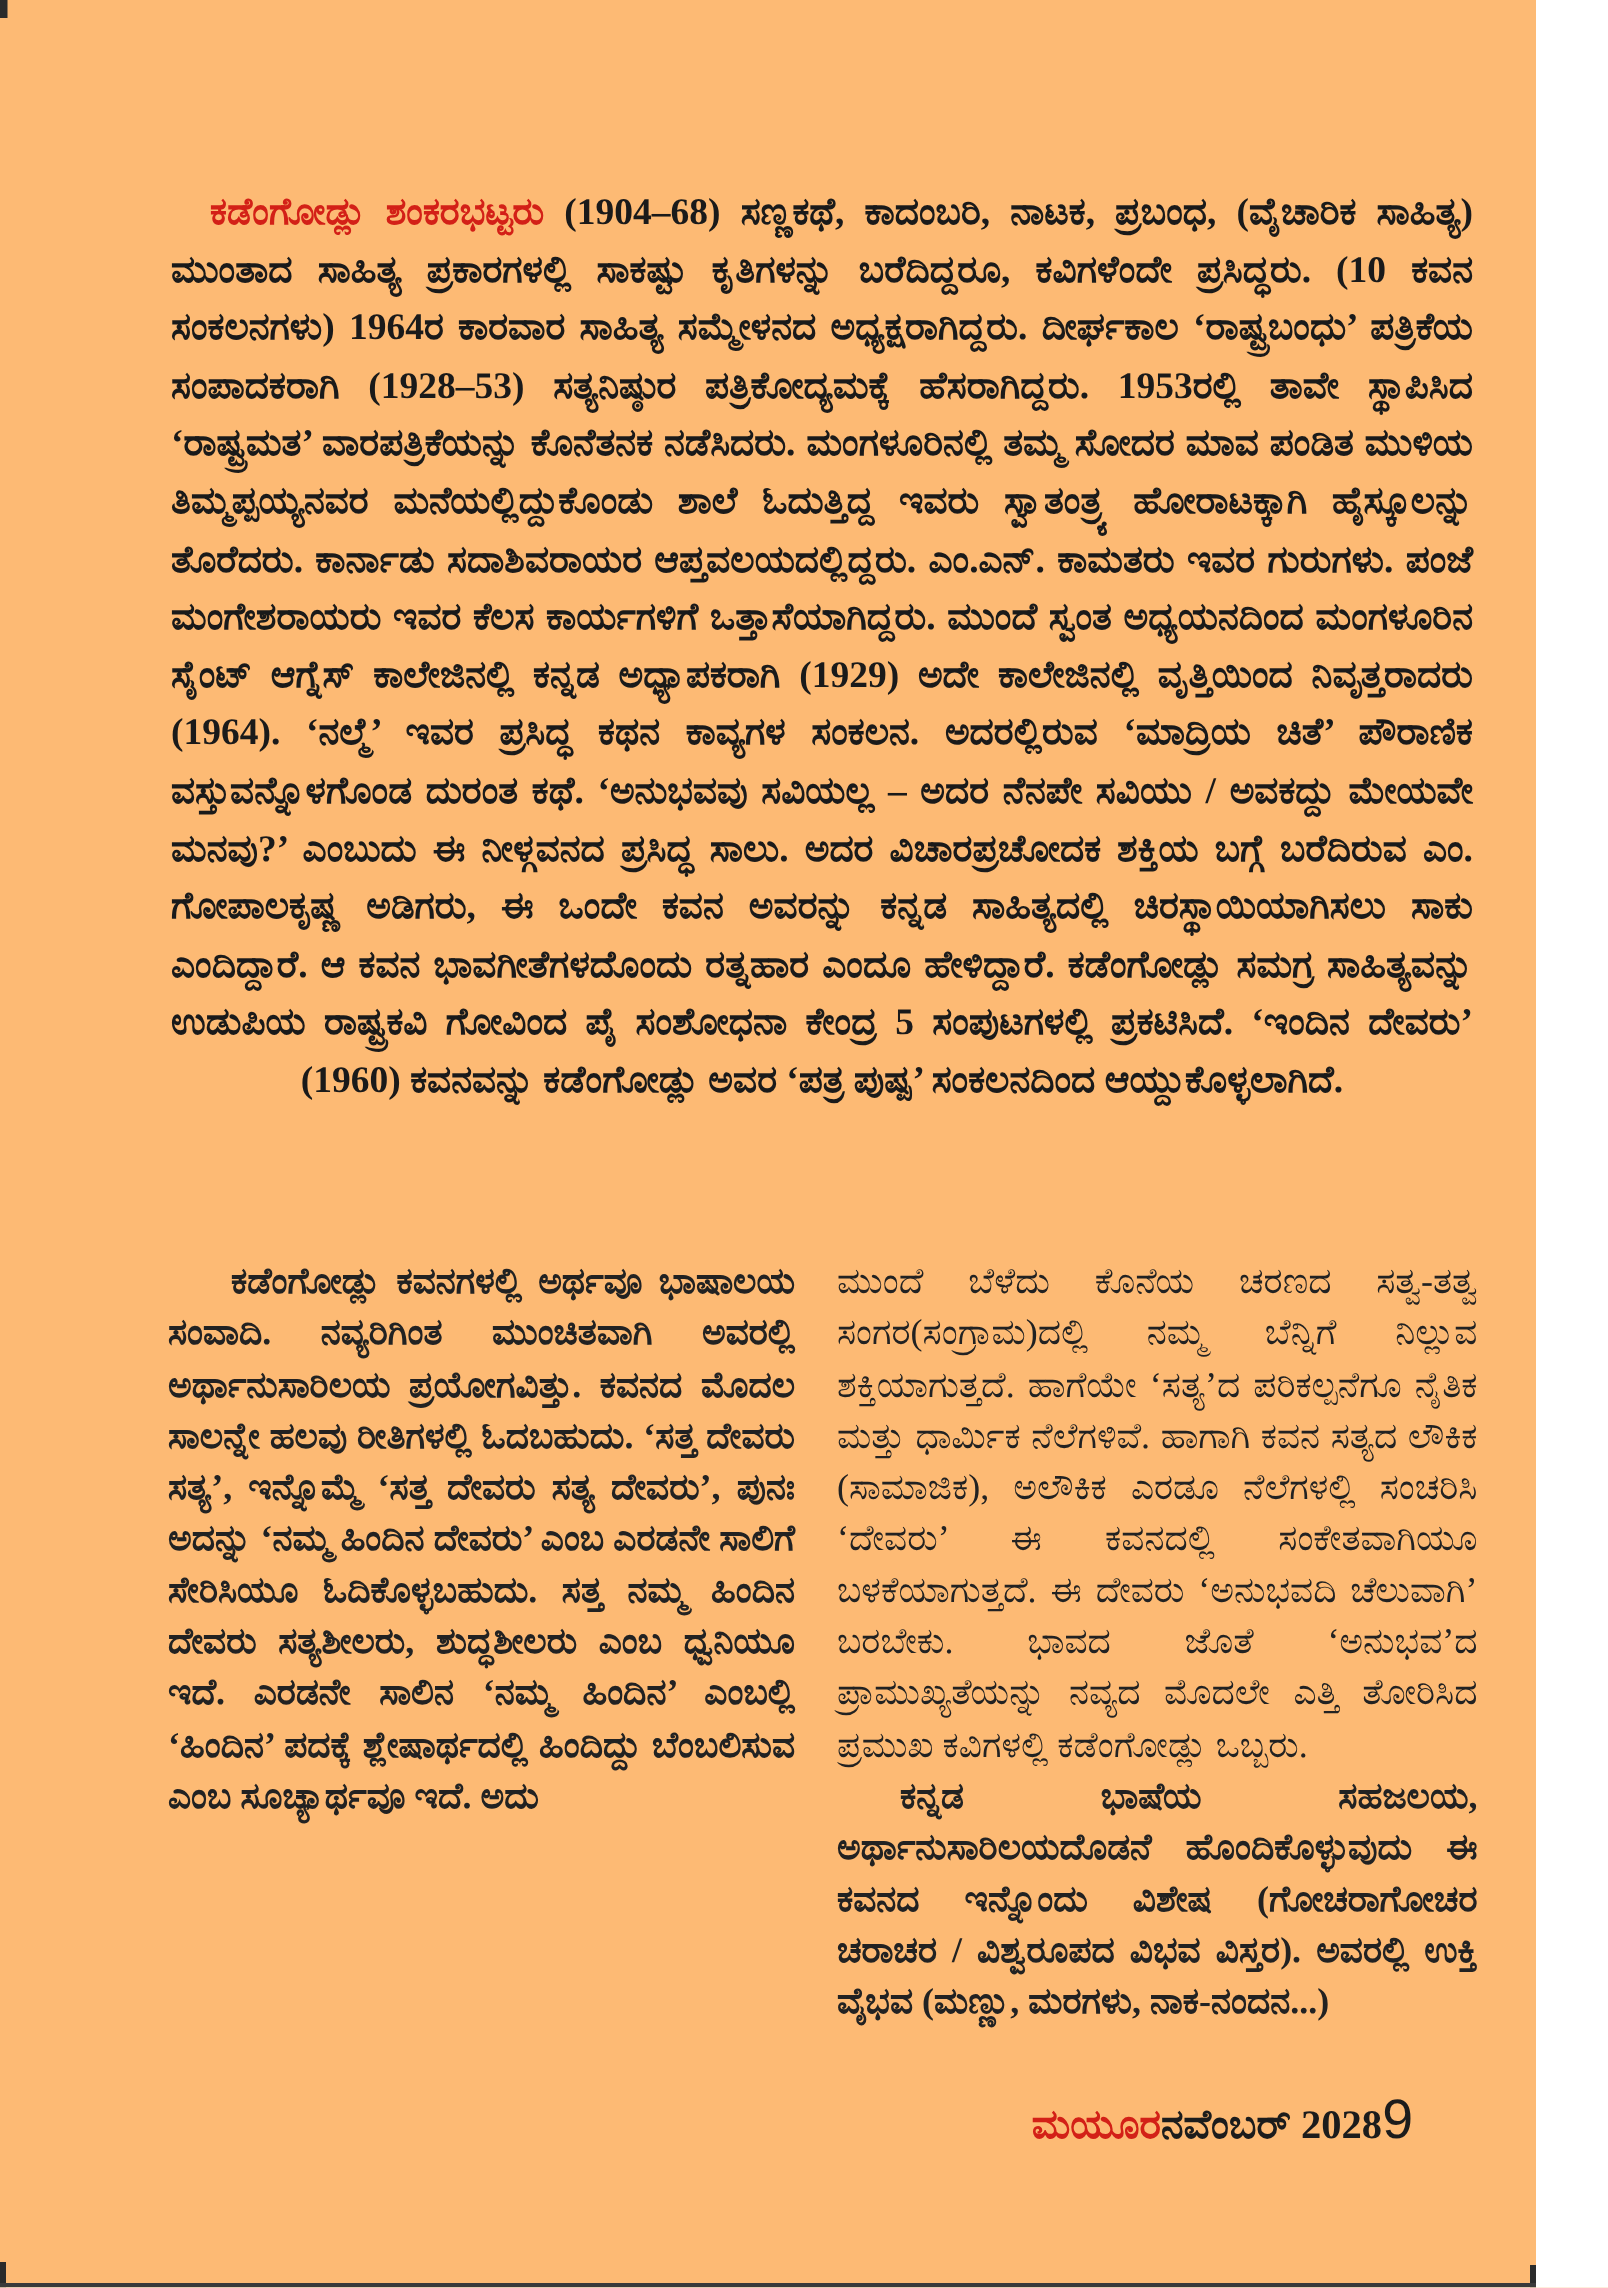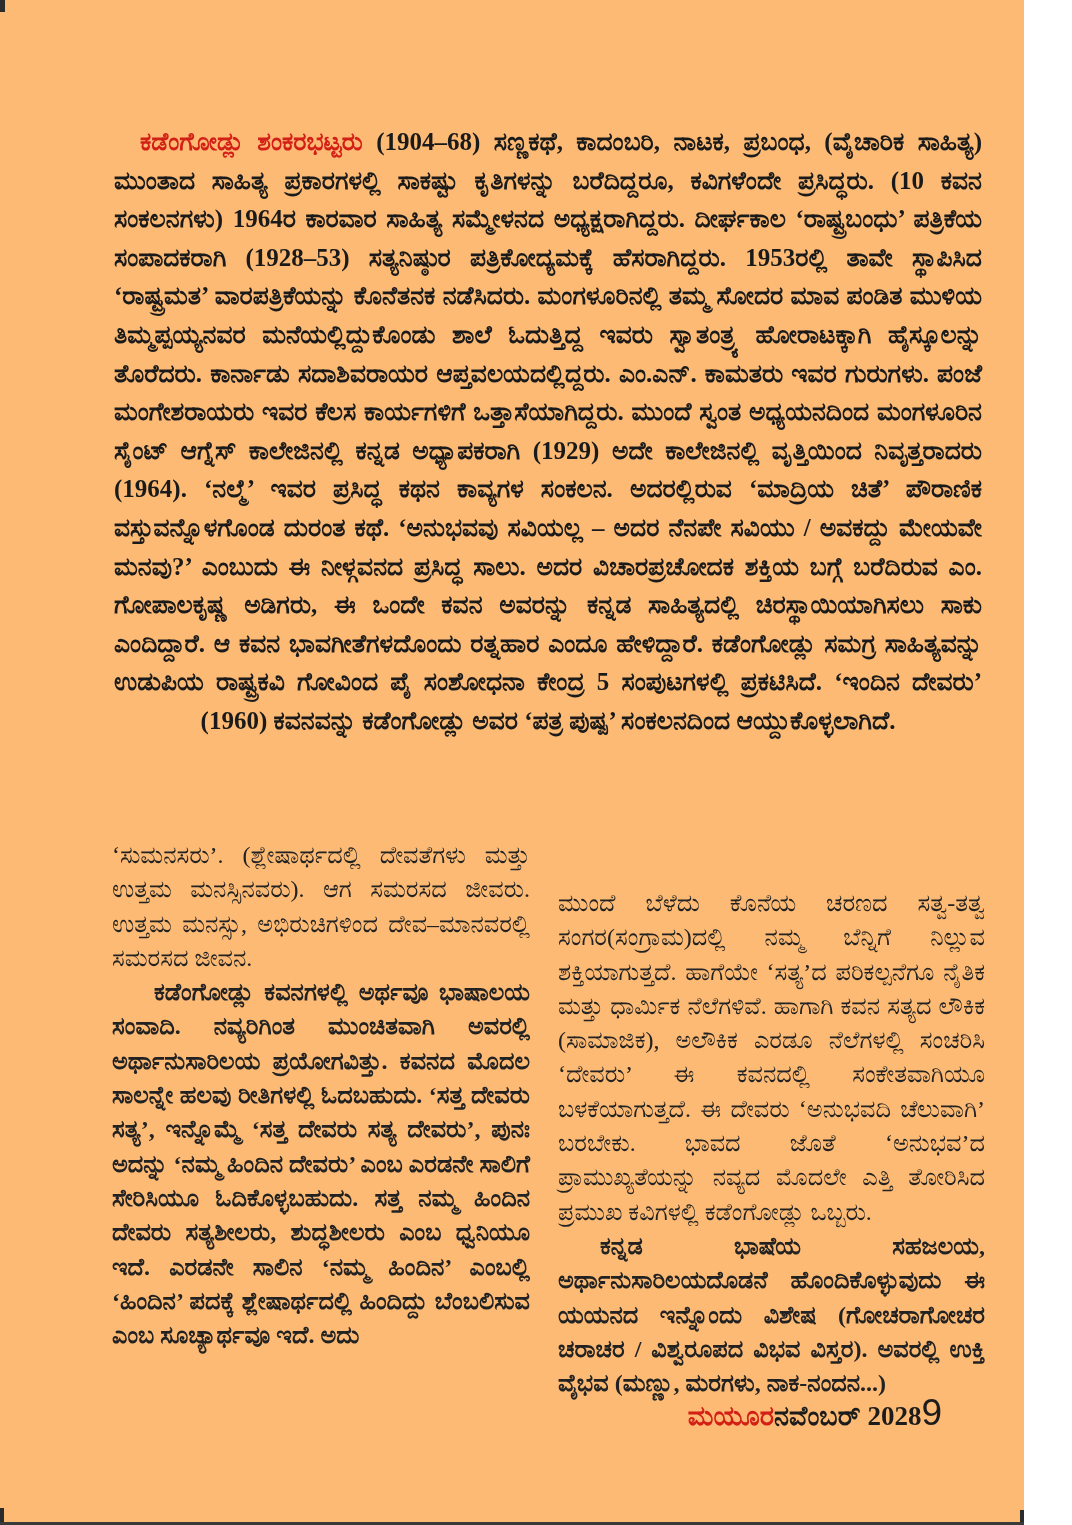--- a/index.html
+++ b/index.html
@@ -43,21 +43,21 @@
     display: flex;
     gap: 28px;
   }
   .col {
     font-size: 24px;
     line-height: 34.3px;
     text-align: justify;
     color: #222222;
   }
   .col-left  { width: 418px; }
-  .col-right { width: 427px; margin-top: 48px; }
+  .col-right { width: 427px; }
   .col p { margin: 0; }
   .col p.indented { text-indent: 42px; font-weight: bold; }
   
   .footer {
     position: absolute;
     right: 82px;
     top: 1392px;
     display: flex;
     align-items: baseline;
     font-size: 27px;
@@ -98,26 +98,25 @@
   <div class="mark mark-tr2"></div>
   <div class="mark mark-r"></div>
   <div class="mark mark-bl"></div>
   <div class="mark mark-br"></div>
   <div class="mark mark-bottom-edge"></div>
 
   <p class="intro"><span class="author">ಕಡೆಂಗೋಡ್ಲು ಶಂಕರಭಟ್ಟರು</span><span> (1904–68) ಸಣ್ಣಕಥೆ, ಕಾದಂಬರಿ, ನಾಟಕ, ಪ್ರಬಂಧ, (ವೈಚಾರಿಕ ಸಾಹಿತ್ಯ) ಮುಂತಾದ ಸಾಹಿತ್ಯ ಪ್ರಕಾರಗಳಲ್ಲಿ ಸಾಕಷ್ಟು ಕೃತಿಗಳನ್ನು ಬರೆದಿದ್ದರೂ, ಕವಿಗಳೆಂದೇ ಪ್ರಸಿದ್ಧರು. (10 ಕವನ ಸಂಕಲನಗಳು) 1964ರ ಕಾರವಾರ ಸಾಹಿತ್ಯ ಸಮ್ಮೇಳನದ ಅಧ್ಯಕ್ಷರಾಗಿದ್ದರು. ದೀರ್ಘಕಾಲ ‘ರಾಷ್ಟ್ರಬಂಧು’ ಪತ್ರಿಕೆಯ ಸಂಪಾದಕರಾಗಿ (1928–53) ಸತ್ಯನಿಷ್ಠುರ ಪತ್ರಿಕೋದ್ಯಮಕ್ಕೆ ಹೆಸರಾಗಿದ್ದರು. 1953ರಲ್ಲಿ ತಾವೇ ಸ್ಥಾಪಿಸಿದ ‘ರಾಷ್ಟ್ರಮತ’ ವಾರಪತ್ರಿಕೆಯನ್ನು ಕೊನೆತನಕ ನಡೆಸಿದರು. ಮಂಗಳೂರಿನಲ್ಲಿ ತಮ್ಮ ಸೋದರ ಮಾವ ಪಂಡಿತ ಮುಳಿಯ ತಿಮ್ಮಪ್ಪಯ್ಯನವರ ಮನೆಯಲ್ಲಿದ್ದುಕೊಂಡು ಶಾಲೆ ಓದುತ್ತಿದ್ದ ಇವರು ಸ್ವಾತಂತ್ರ್ಯ ಹೋರಾಟಕ್ಕಾಗಿ ಹೈಸ್ಕೂಲನ್ನು ತೊರೆದರು. ಕಾರ್ನಾಡು ಸದಾಶಿವರಾಯರ ಆಪ್ತವಲಯದಲ್ಲಿದ್ದರು. ಎಂ.ಎನ್. ಕಾಮತರು ಇವರ ಗುರುಗಳು. ಪಂಜೆ ಮಂಗೇಶರಾಯರು ಇವರ ಕೆಲಸ ಕಾರ್ಯಗಳಿಗೆ ಒತ್ತಾಸೆಯಾಗಿದ್ದರು. ಮುಂದೆ ಸ್ವಂತ ಅಧ್ಯಯನದಿಂದ ಮಂಗಳೂರಿನ ಸೈಂಟ್ ಆಗ್ನೆಸ್ ಕಾಲೇಜಿನಲ್ಲಿ ಕನ್ನಡ ಅಧ್ಯಾಪಕರಾಗಿ (1929) ಅದೇ ಕಾಲೇಜಿನಲ್ಲಿ ವೃತ್ತಿಯಿಂದ ನಿವೃತ್ತರಾದರು (1964). ‘ನಲ್ಮೆ’ ಇವರ ಪ್ರಸಿದ್ಧ ಕಥನ ಕಾವ್ಯಗಳ ಸಂಕಲನ. ಅದರಲ್ಲಿರುವ ‘ಮಾದ್ರಿಯ ಚಿತೆ’ ಪೌರಾಣಿಕ ವಸ್ತುವನ್ನೊಳಗೊಂಡ ದುರಂತ ಕಥೆ. ‘ಅನುಭವವು ಸವಿಯಲ್ಲ – ಅದರ ನೆನಪೇ ಸವಿಯು / ಅವಕದ್ದು ಮೇಯವೇ ಮನವು?’ ಎಂಬುದು ಈ ನೀಳ್ಗವನದ ಪ್ರಸಿದ್ಧ ಸಾಲು. ಅದರ ವಿಚಾರಪ್ರಚೋದಕ ಶಕ್ತಿಯ ಬಗ್ಗೆ ಬರೆದಿರುವ ಎಂ. ಗೋಪಾಲಕೃಷ್ಣ ಅಡಿಗರು, ಈ ಒಂದೇ ಕವನ ಅವರನ್ನು ಕನ್ನಡ ಸಾಹಿತ್ಯದಲ್ಲಿ ಚಿರಸ್ಥಾಯಿಯಾಗಿಸಲು ಸಾಕು ಎಂದಿದ್ದಾರೆ. ಆ ಕವನ ಭಾವಗೀತೆಗಳದೊಂದು ರತ್ನಹಾರ ಎಂದೂ ಹೇಳಿದ್ದಾರೆ. ಕಡೆಂಗೋಡ್ಲು ಸಮಗ್ರ ಸಾಹಿತ್ಯವನ್ನು ಉಡುಪಿಯ ರಾಷ್ಟ್ರಕವಿ ಗೋವಿಂದ ಪೈ ಸಂಶೋಧನಾ ಕೇಂದ್ರ 5 ಸಂಪುಟಗಳಲ್ಲಿ ಪ್ರಕಟಿಸಿದೆ. ‘ಇಂದಿನ ದೇವರು’ (1960) ಕವನವನ್ನು ಕಡೆಂಗೋಡ್ಲು ಅವರ ‘ಪತ್ರ ಪುಷ್ಪ’ ಸಂಕಲನದಿಂದ ಆಯ್ದುಕೊಳ್ಳಲಾಗಿದೆ.</span></p>
 
   <div class="columns">
     <div class="col col-left">
-      <p>‘ಸುಮನಸರು’. (ಶ್ಲೇಷಾರ್ಥದಲ್ಲಿ ದೇವತೆಗಳು ಮತ್ತು ಉತ್ತಮ ಮನಸ್ಸಿನವರು). ಆಗ ಸಮರಸದ ಜೀವರು. ಉತ್ತಮ ಮನಸ್ಸು, ಅಭಿರುಚಿಗಳಿಂದ ದೇವ–ಮಾನವರಲ್ಲಿ ಸಮರಸದ ಜೀವನ.</p>
       <p class="indented">ಕಡೆಂಗೋಡ್ಲು ಕವನಗಳಲ್ಲಿ ಅರ್ಥವೂ ಭಾಷಾಲಯ ಸಂವಾದಿ. ನವ್ಯರಿಗಿಂತ ಮುಂಚಿತವಾಗಿ ಅವರಲ್ಲಿ ಅರ್ಥಾನುಸಾರಿಲಯ ಪ್ರಯೋಗವಿತ್ತು. ಕವನದ ಮೊದಲ ಸಾಲನ್ನೇ ಹಲವು ರೀತಿಗಳಲ್ಲಿ ಓದಬಹುದು. ‘ಸತ್ತ ದೇವರು ಸತ್ಯ’, ಇನ್ನೊಮ್ಮೆ ‘ಸತ್ತ ದೇವರು ಸತ್ಯ ದೇವರು’, ಪುನಃ ಅದನ್ನು ‘ನಮ್ಮ ಹಿಂದಿನ ದೇವರು’ ಎಂಬ ಎರಡನೇ ಸಾಲಿಗೆ ಸೇರಿಸಿಯೂ ಓದಿಕೊಳ್ಳಬಹುದು. ಸತ್ತ ನಮ್ಮ ಹಿಂದಿನ ದೇವರು ಸತ್ಯಶೀಲರು, ಶುದ್ಧಶೀಲರು ಎಂಬ ಧ್ವನಿಯೂ ಇದೆ. ಎರಡನೇ ಸಾಲಿನ ‘ನಮ್ಮ ಹಿಂದಿನ’ ಎಂಬಲ್ಲಿ ‘ಹಿಂದಿನ’ ಪದಕ್ಕೆ ಶ್ಲೇಷಾರ್ಥದಲ್ಲಿ ಹಿಂದಿದ್ದು ಬೆಂಬಲಿಸುವ ಎಂಬ ಸೂಚ್ಯಾರ್ಥವೂ ಇದೆ. ಅದು</p>
     </div>
     <div class="col col-right">
       <p>ಮುಂದೆ ಬೆಳೆದು ಕೊನೆಯ ಚರಣದ ಸತ್ವ-ತತ್ವ ಸಂಗರ(ಸಂಗ್ರಾಮ)ದಲ್ಲಿ ನಮ್ಮ ಬೆನ್ನಿಗೆ ನಿಲ್ಲುವ ಶಕ್ತಿಯಾಗುತ್ತದೆ. ಹಾಗೆಯೇ ‘ಸತ್ಯ’ದ ಪರಿಕಲ್ಪನೆಗೂ ನೈತಿಕ ಮತ್ತು ಧಾರ್ಮಿಕ ನೆಲೆಗಳಿವೆ. ಹಾಗಾಗಿ ಕವನ ಸತ್ಯದ ಲೌಕಿಕ (ಸಾಮಾಜಿಕ), ಅಲೌಕಿಕ ಎರಡೂ ನೆಲೆಗಳಲ್ಲಿ ಸಂಚರಿಸಿ ‘ದೇವರು’ ಈ ಕವನದಲ್ಲಿ ಸಂಕೇತವಾಗಿಯೂ ಬಳಕೆಯಾಗುತ್ತದೆ. ಈ ದೇವರು ‘ಅನುಭವದಿ ಚೆಲುವಾಗಿ’ ಬರಬೇಕು. ಭಾವದ ಜೊತೆ ‘ಅನುಭವ’ದ ಪ್ರಾಮುಖ್ಯತೆಯನ್ನು ನವ್ಯದ ಮೊದಲೇ ಎತ್ತಿ ತೋರಿಸಿದ ಪ್ರಮುಖ ಕವಿಗಳಲ್ಲಿ ಕಡೆಂಗೋಡ್ಲು ಒಬ್ಬರು.</p>
-      <p class="indented">ಕನ್ನಡ ಭಾಷೆಯ ಸಹಜಲಯ, ಅರ್ಥಾನುಸಾರಿಲಯದೊಡನೆ ಹೊಂದಿಕೊಳ್ಳುವುದು ಈ ಯಯನದ ಇನ್ನೊಂದು ವಿಶೇಷ (ಗೋಚರಾಗೋಚರ ಚರಾಚರ / ವಿಶ್ವರೂಪದ ವಿಭವ ವಿಸ್ತರ). ಅವರಲ್ಲಿ ಉಕ್ತಿ ವೈಭವ (ಮಣ್ಣು, ಮರಗಳು, ನಾಕ-ನಂದನ...)</p>
+      <p class="indented">ಕನ್ನಡ ಭಾಷೆಯ ಸಹಜಲಯ, ಅರ್ಥಾನುಸಾರಿಲಯದೊಡನೆ ಹೊಂದಿಕೊಳ್ಳುವುದು ಈ ಕವನದ ಇನ್ನೊಂದು ವಿಶೇಷ (ಗೋಚರಾಗೋಚರ ಚರಾಚರ / ವಿಶ್ವರೂಪದ ವಿಭವ ವಿಸ್ತರ). ಅವರಲ್ಲಿ ಉಕ್ತಿ ವೈಭವ (ಮಣ್ಣು, ಮರಗಳು, ನಾಕ-ನಂದನ...)</p>
     </div>
   </div>
 
   <div class="footer">
     <span class="mag">ಮಯೂರ</span>
     <span class="issue">ನವೆಂಬರ್ 2028</span>
     <span class="pagenum">9</span>
   </div>
 
 </div>

